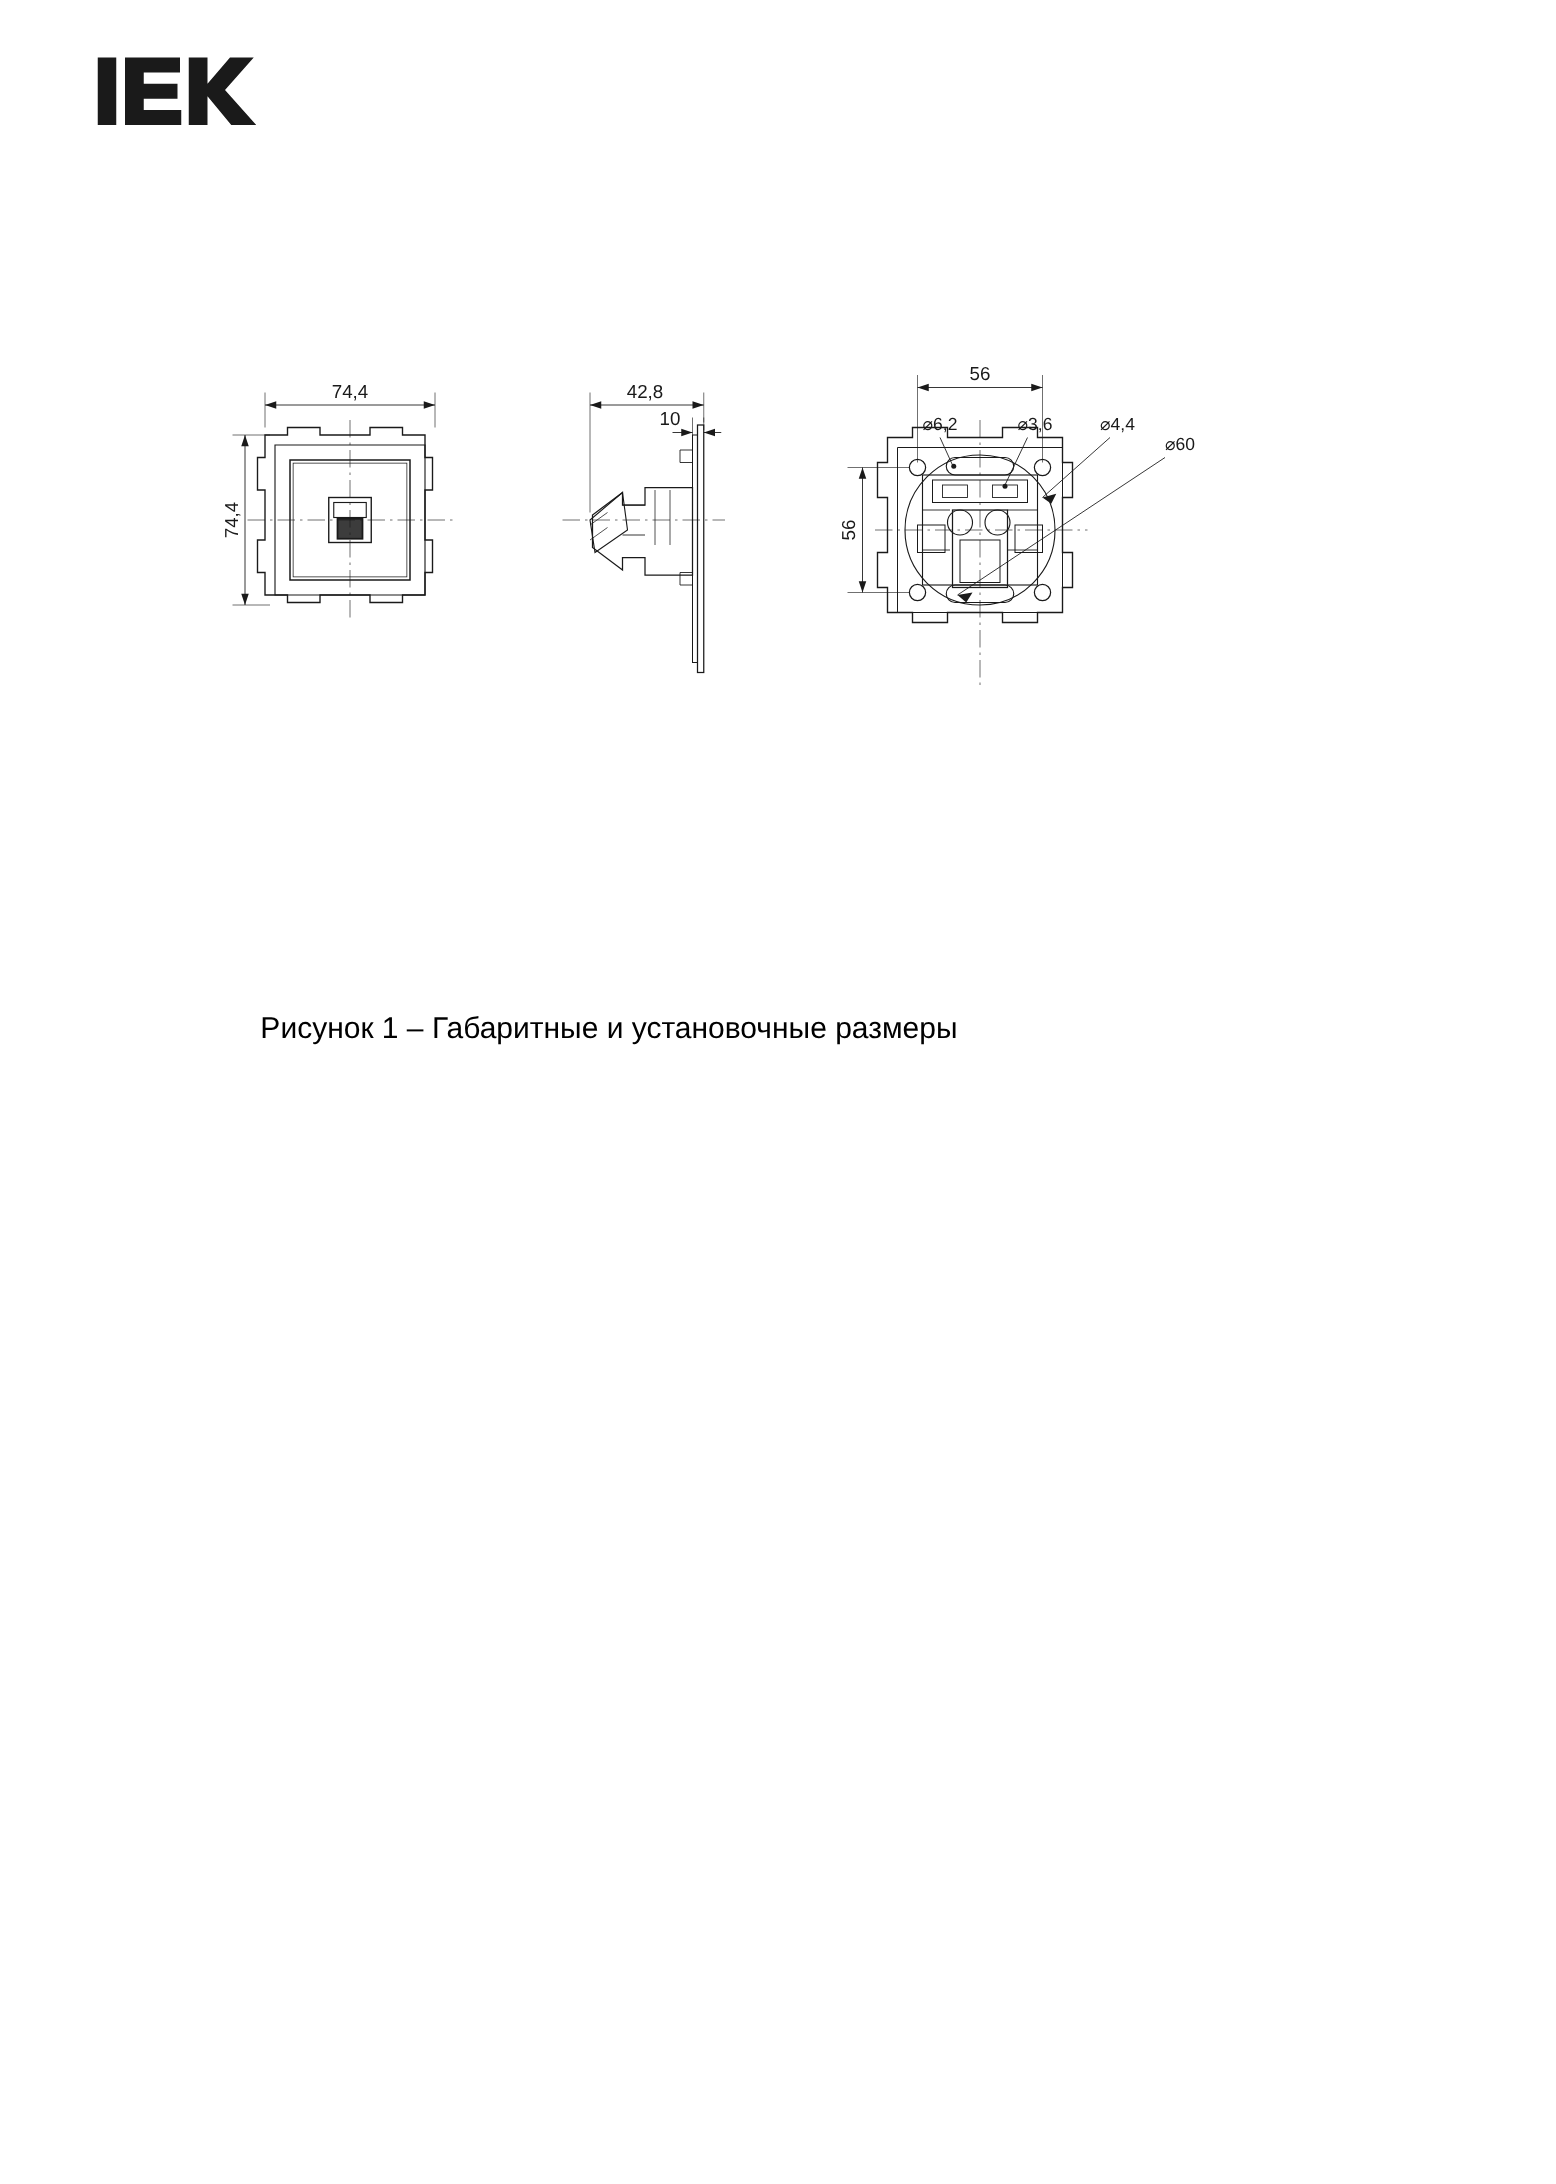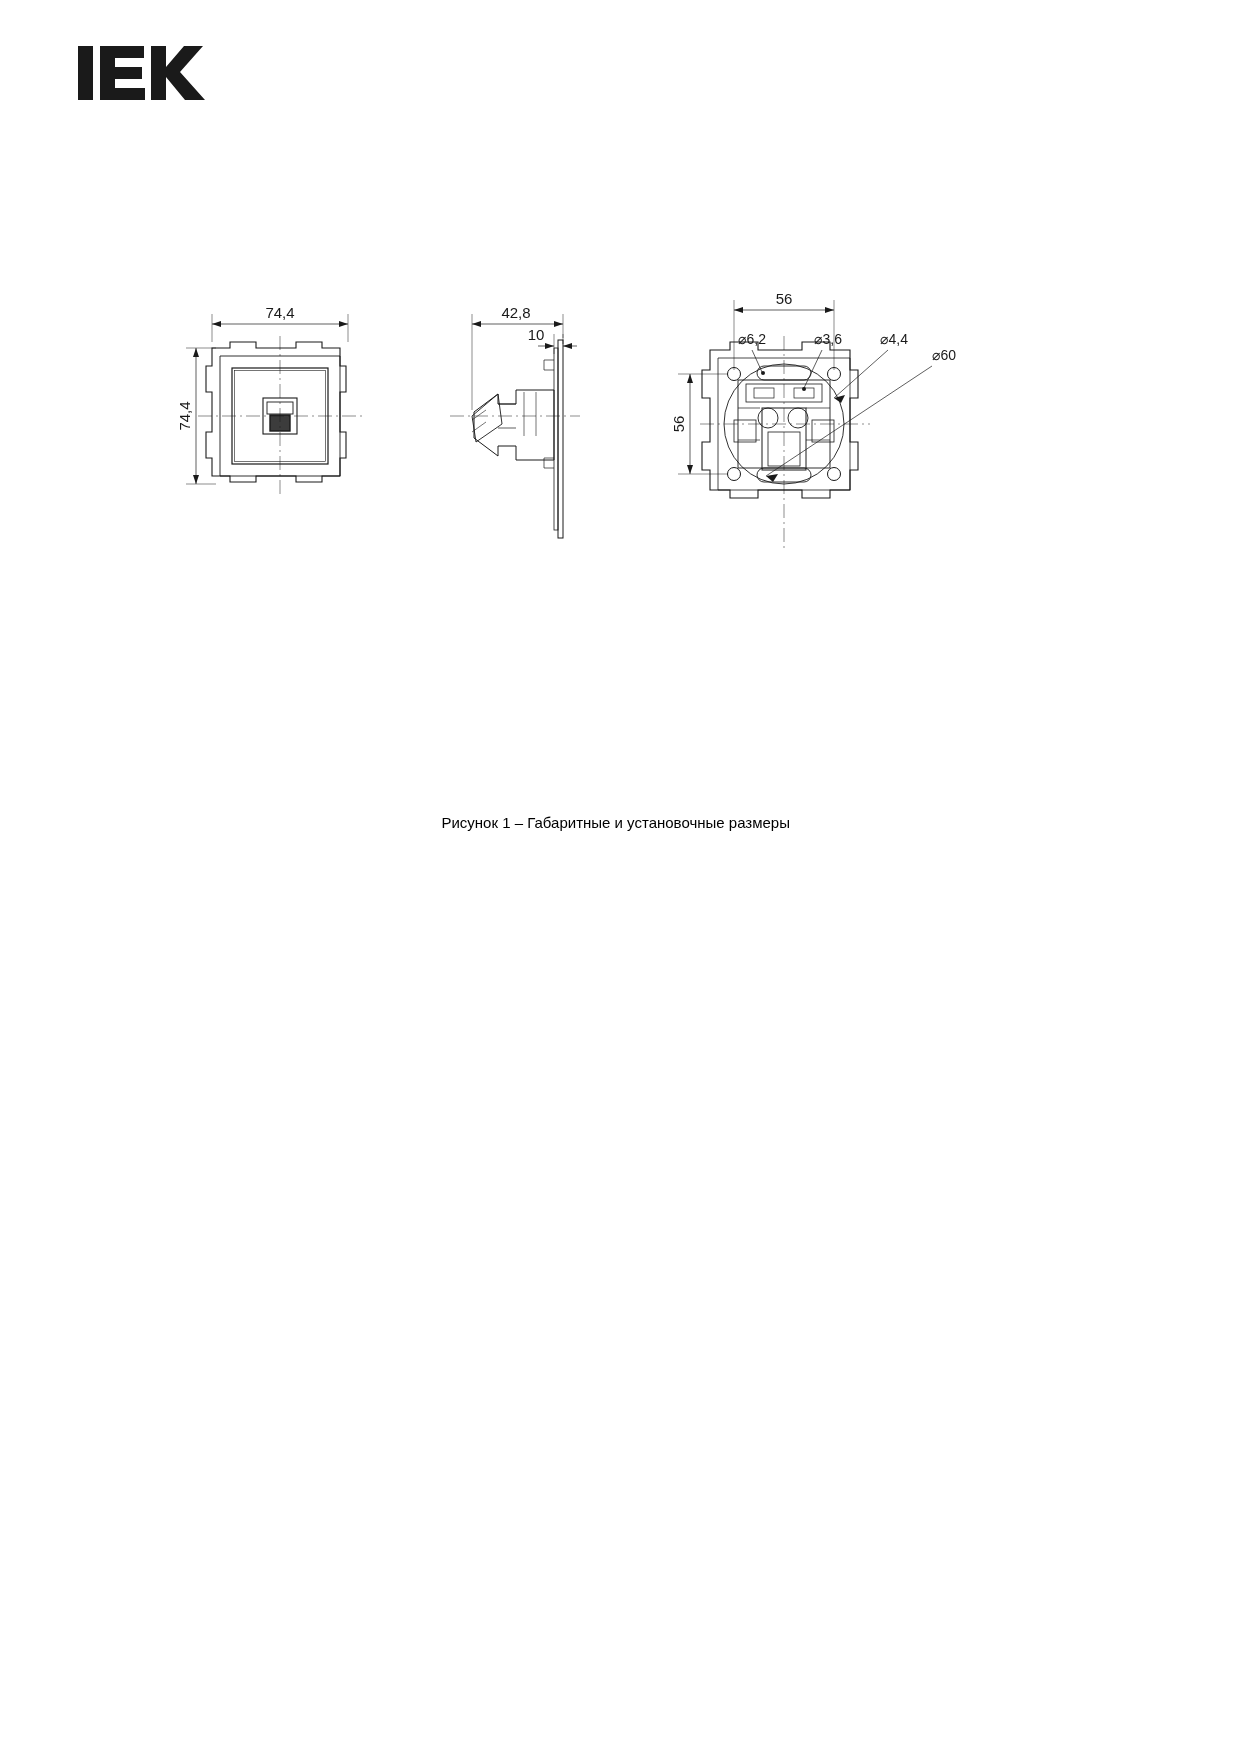--- a/index.html
+++ b/index.html
@@ -17,22 +17,22 @@
   .logo svg{display:block;}
 
   
   .drawing{
     position:absolute;left:150px;top:280px;width:880px;height:320px;
   }
   .drawing svg{display:block;}
 
   
   .caption{
-    position:absolute;left:90px;top:808px;width:700px;
-    font-size:15px;line-height:29px;color:#000;
+    position:absolute;left:66px;top:808px;width:700px;
+    font-size:24px;line-height:29px;color:#000;
   }
   .caption .line{white-space:pre;}
 </style>
 </head>
 <body>
 
 <div class="page">
 
   <div class="logo">
     <svg width="140" height="62" viewBox="0 0 140 62" xmlns="http://www.w3.org/2000/svg">

